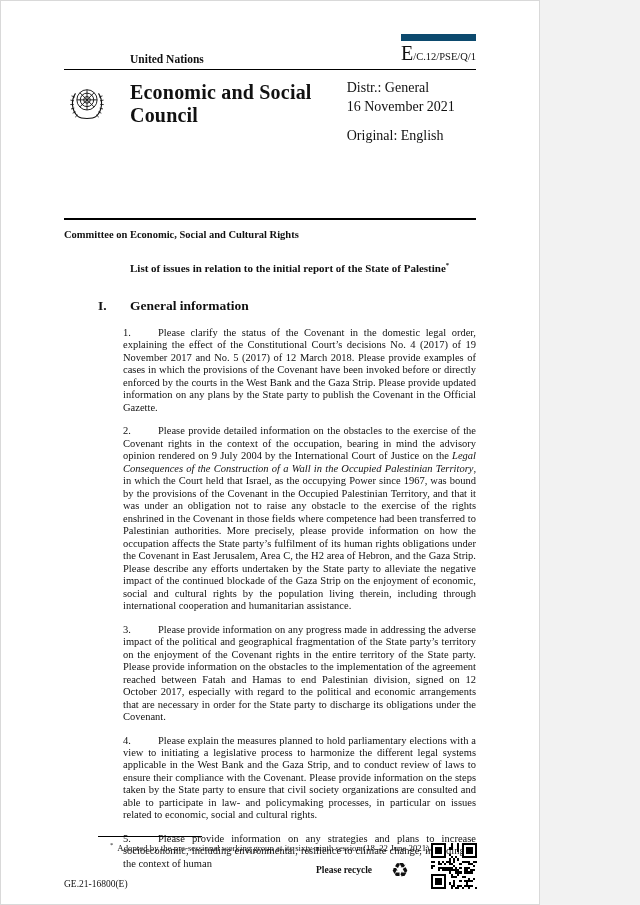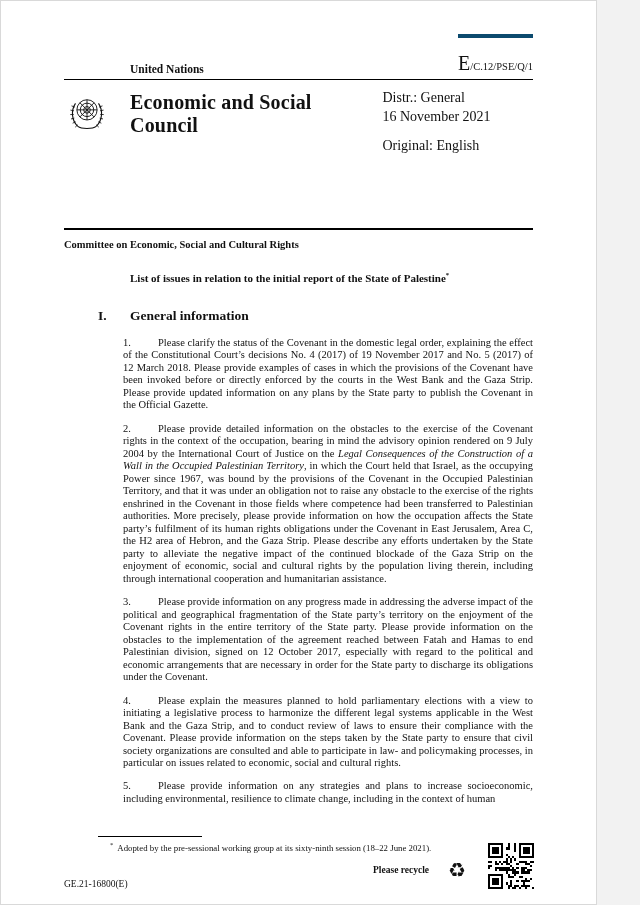--- a/index.html
+++ b/index.html
@@ -1,21 +1,21 @@
 <!DOCTYPE html>
 <html lang="en"><head>
 <meta charset="utf-8">
 <style>
   * { margin: 0; padding: 0; box-sizing: border-box; }
   html, body { background: #f2f2f2; }
   body { width: 640px; font-family: "Liberation Serif", "DejaVu Serif", serif; color: #111; }
 
   .page {
     position: relative;
-    width: 597px;
+    width: 540px;
     height: 905px;
     background: #ffffff;
     border: 1px solid #d9d9d9;
     overflow: hidden;
   }
 
   
   .masthead {
     margin: 0 63px;
     padding: 33px 0 4px 0;
@@ -23,22 +23,22 @@
     display: flex;
     justify-content: space-between;
     align-items: flex-end;
   }
   .org-name {
     margin-left: 66px;
     font-size: 11.5px;
     font-weight: bold;
   }
   .doc-symbol {
-    border-top: 4px solid #0c4a6e;
-    padding-top: 14px;
+    border-top: 7px solid #0c4a6e;
+    padding-top: 1px;
     white-space: nowrap;
   }
   .symbol-large { font-size: 20px; }
   .symbol-rest { font-size: 10.5px; }
 
   
   .header-band {
     margin: 9px 63px 0;
     display: flex;
     align-items: flex-start;

